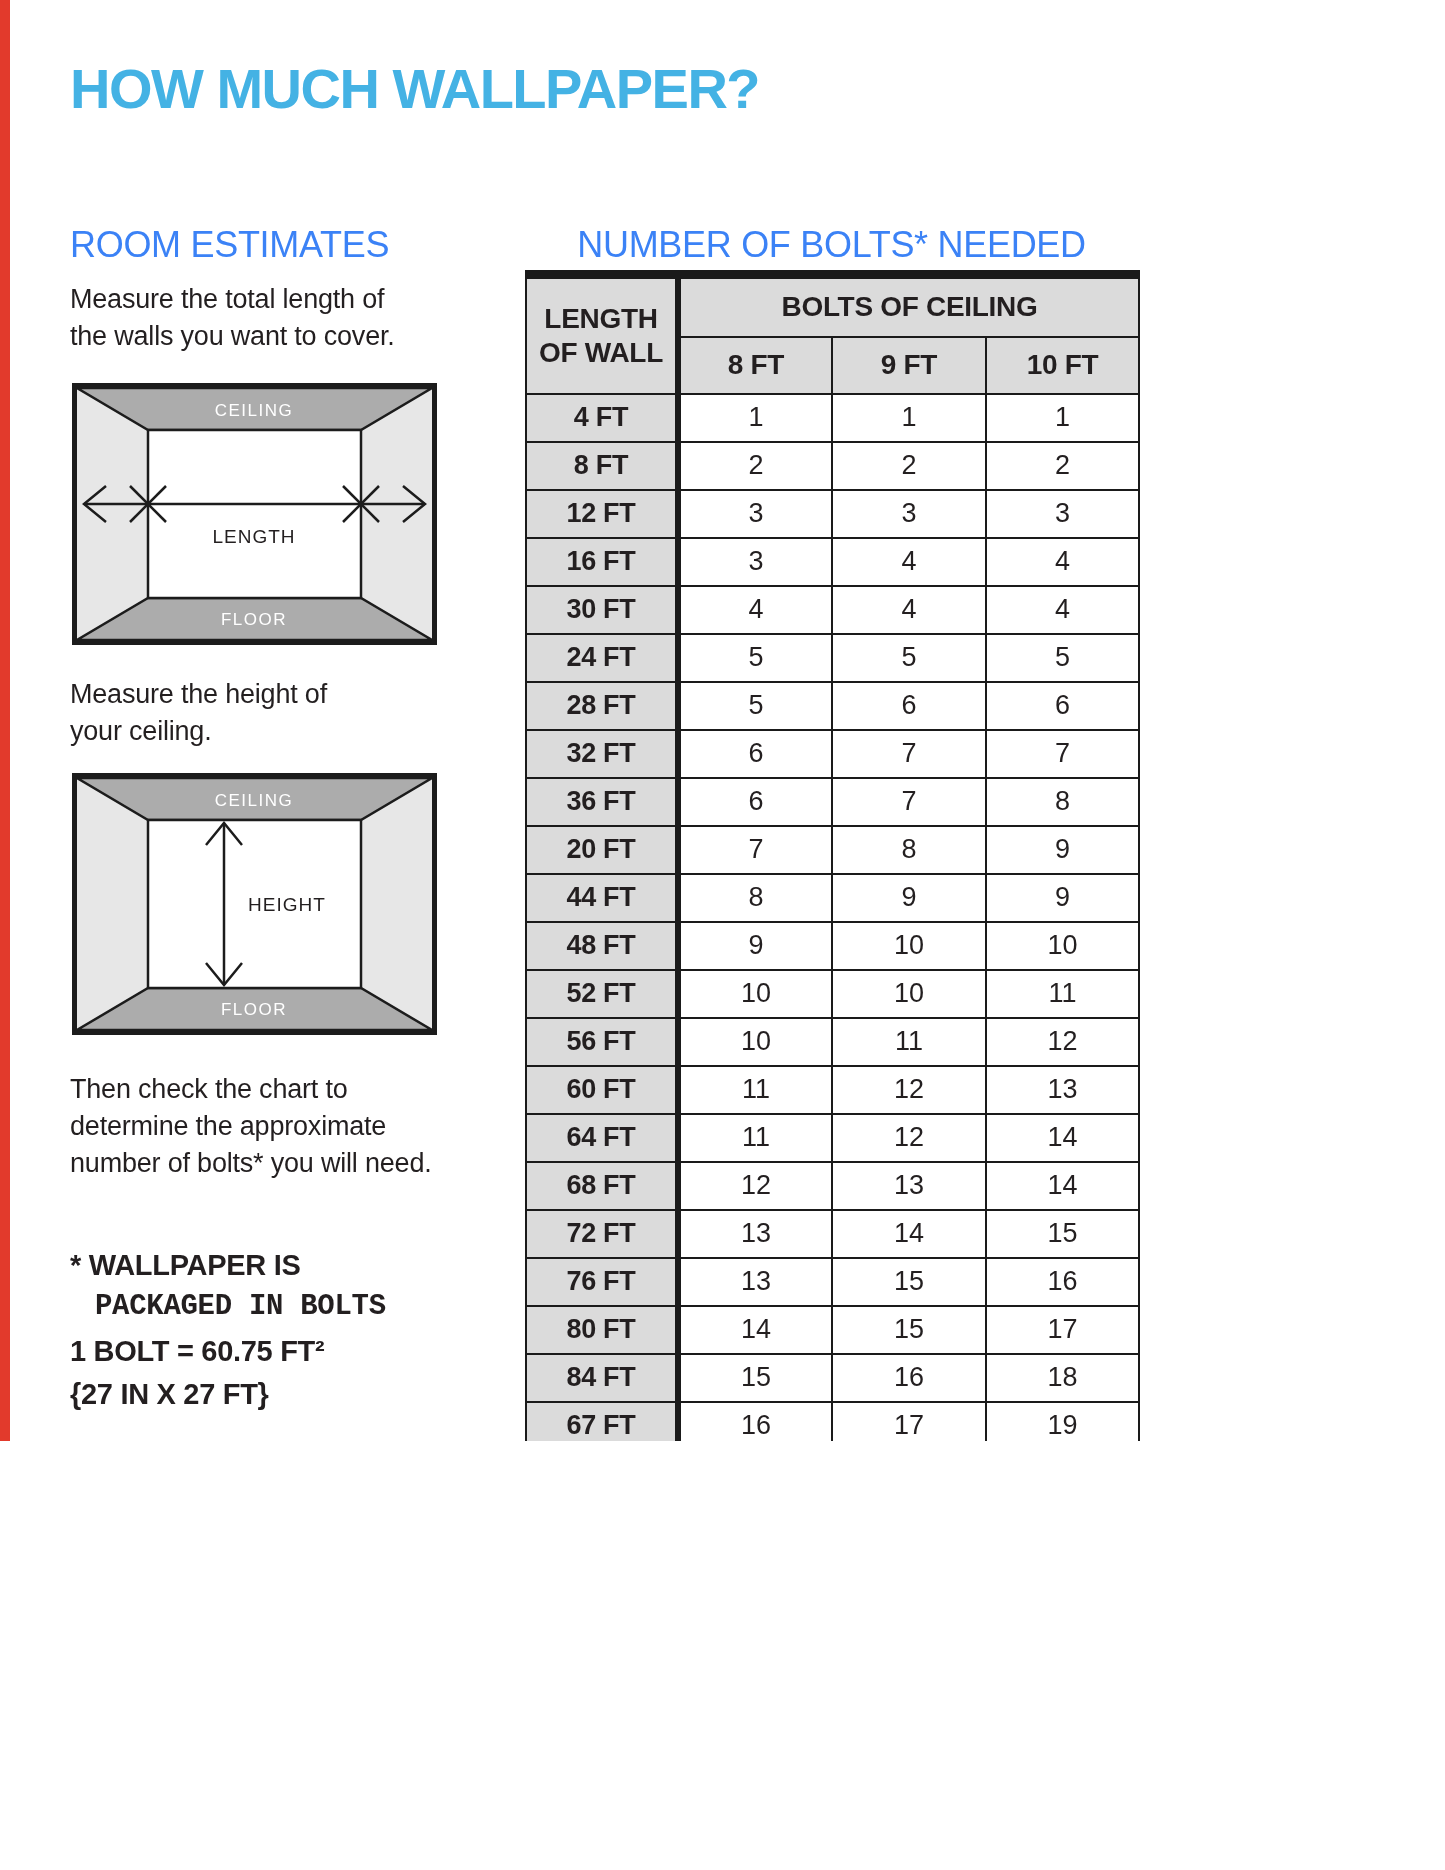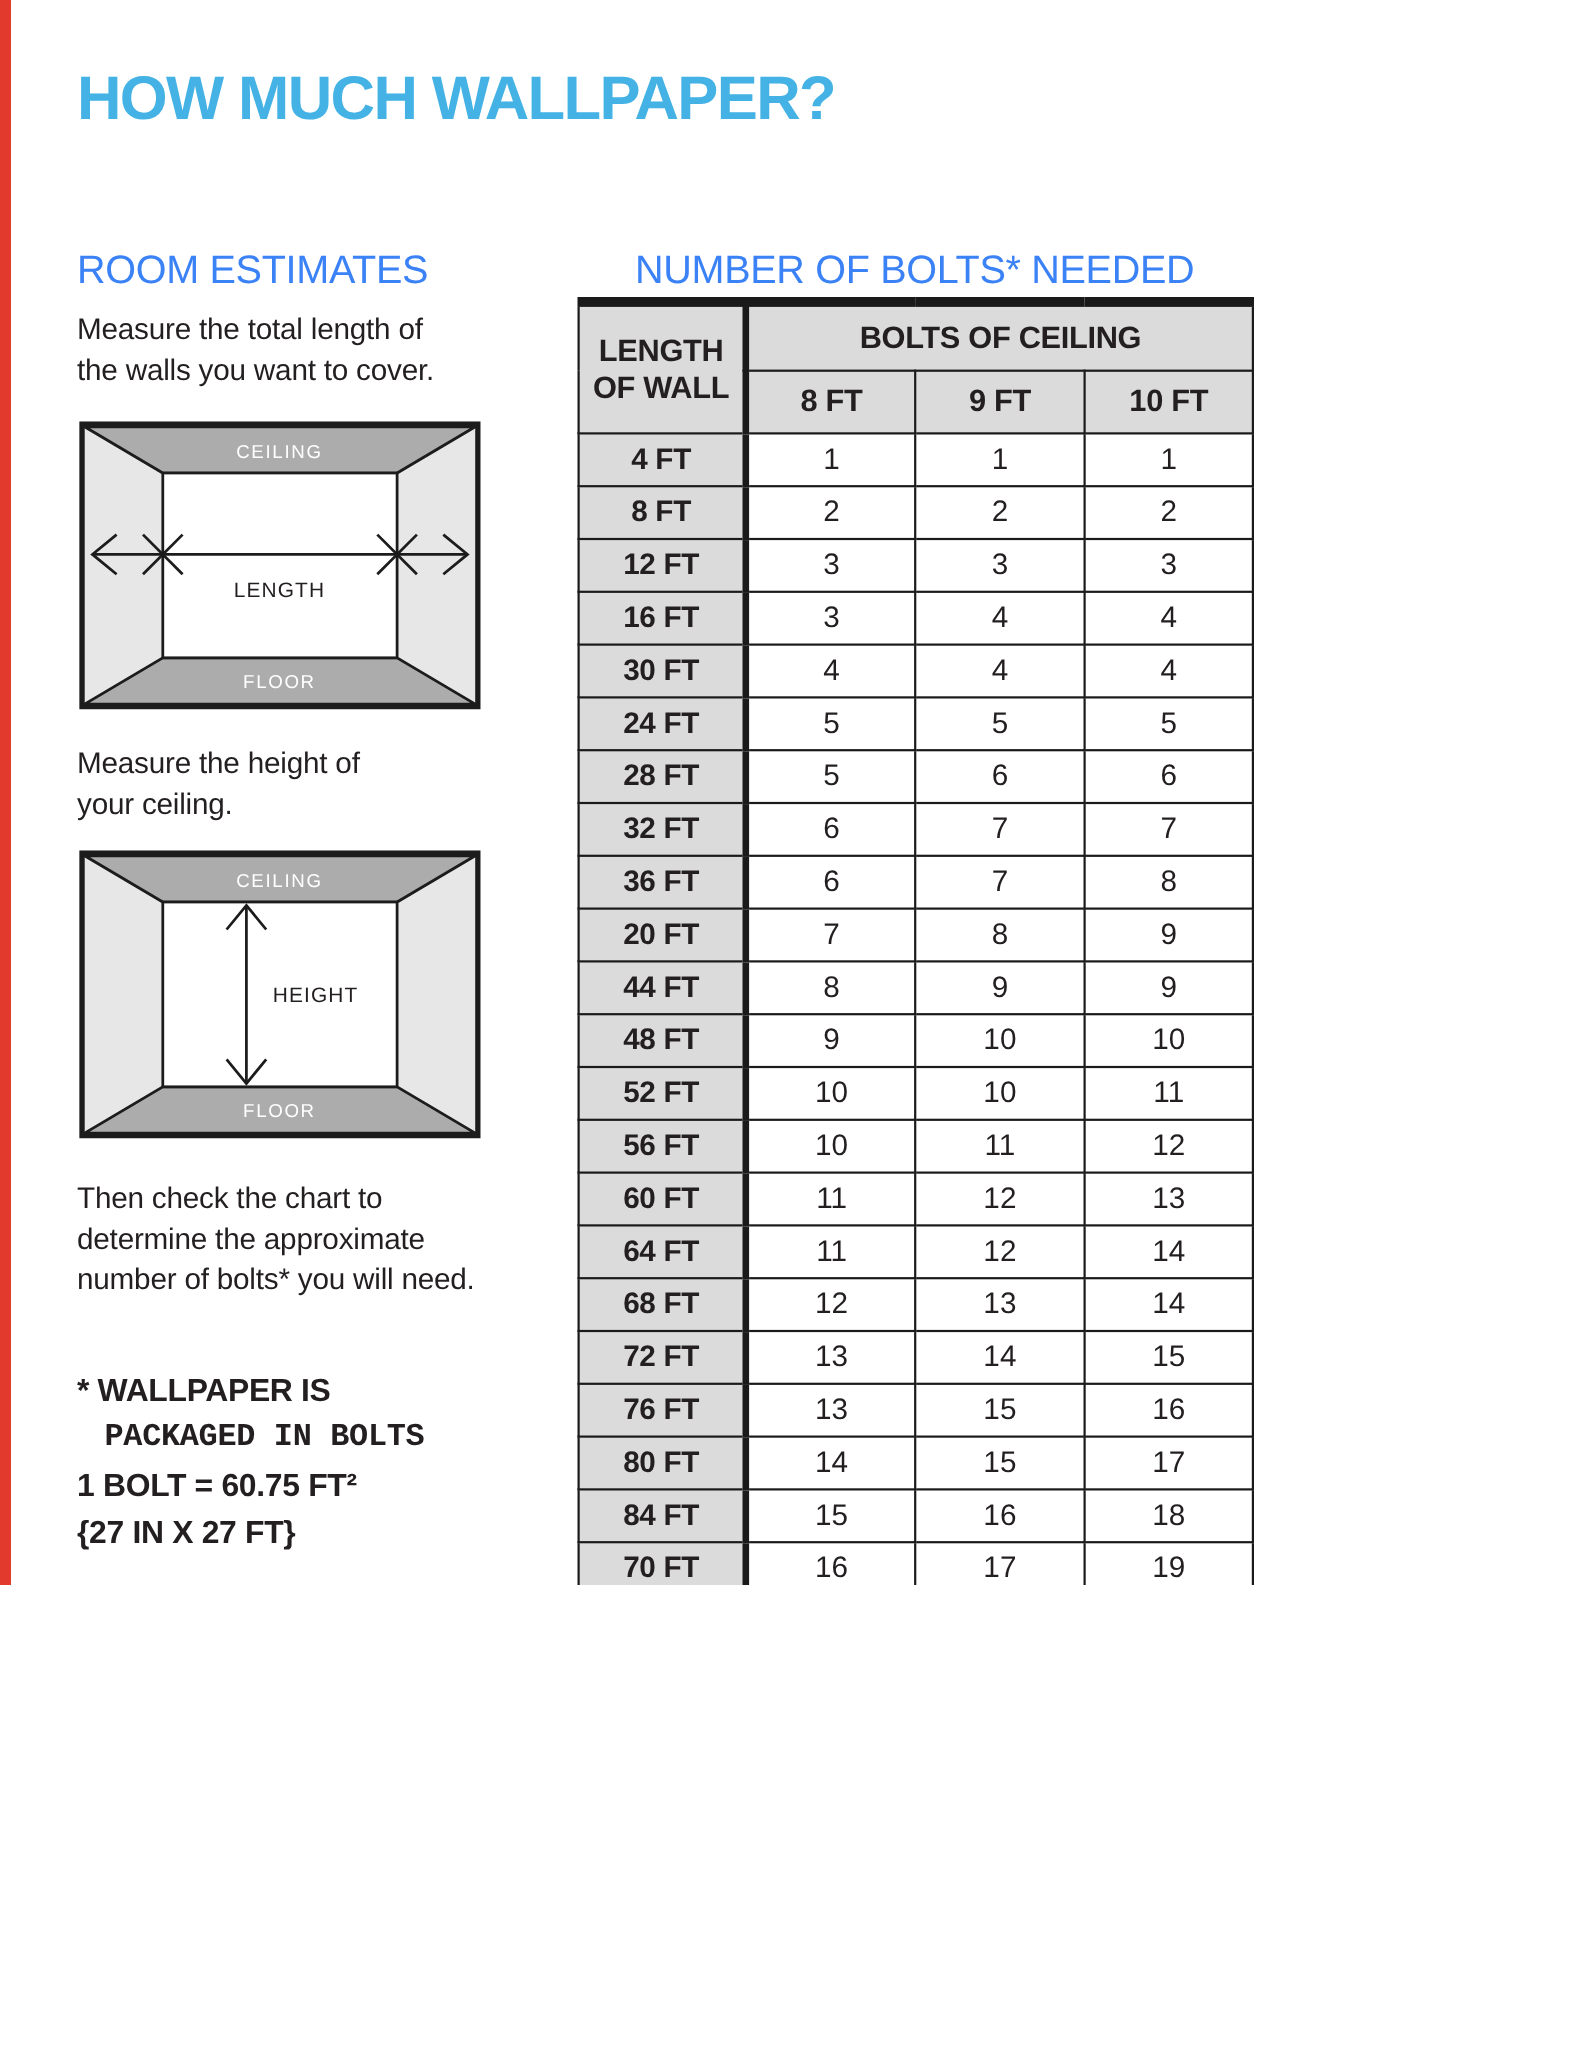--- a/index.html
+++ b/index.html
@@ -283,21 +283,21 @@
     </tr>
 
     <tr>
       <th>84 FT</th>
       <td>15</td>
       <td>16</td>
       <td>18</td>
     </tr>
 
     <tr>
-      <th>70 FT</th>
+      <th>67 FT</th>
       <td>16</td>
       <td>17</td>
       <td>19</td>
     </tr>
 
     <tr>
       <th>92 FT</th>
       <td>16</td>
       <td>17</td>
       <td>19</td>

